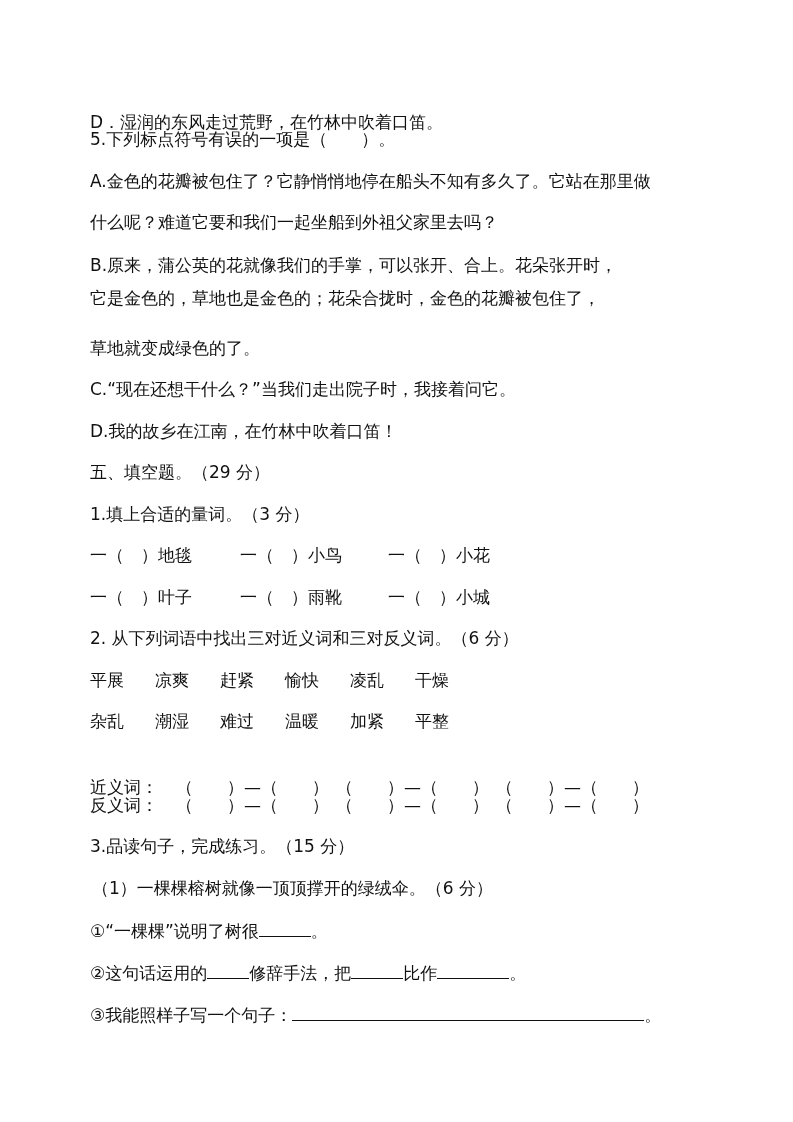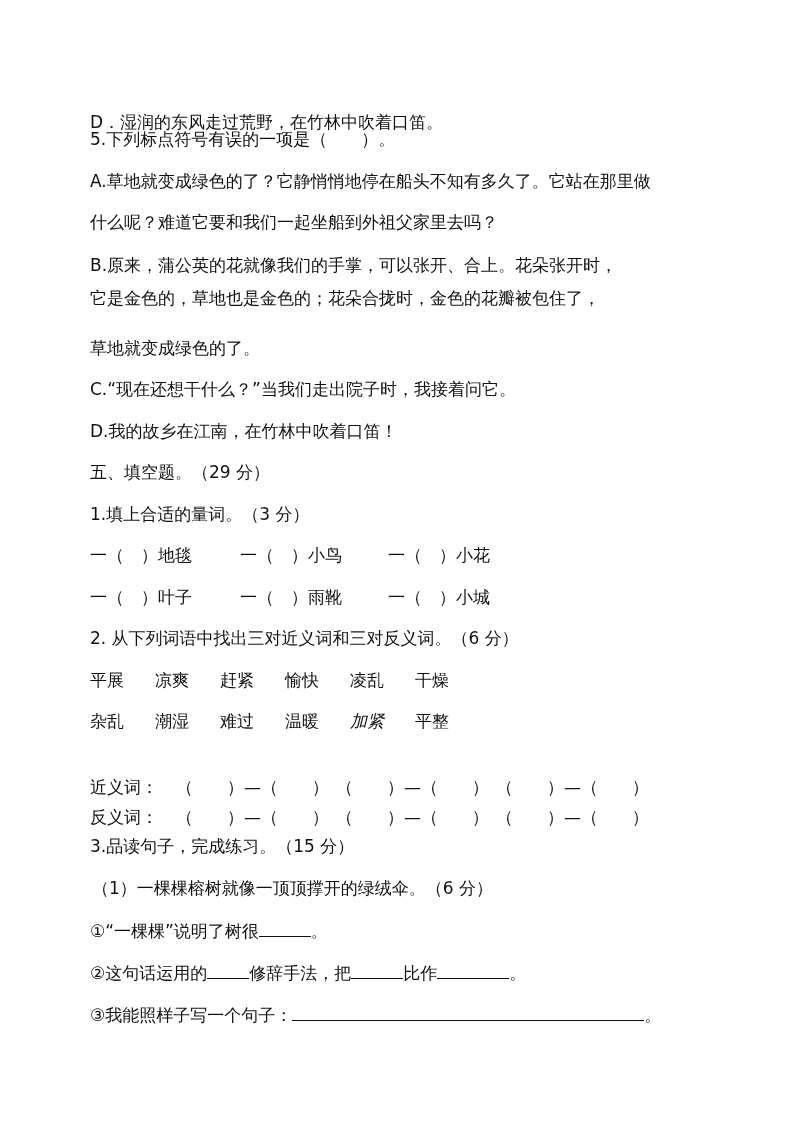--- a/index.html
+++ b/index.html
@@ -8,21 +8,21 @@
   .line { position:absolute; left:90px; font-size:17px; line-height:24px; white-space:nowrap; }
   .blank { display:inline-block; border-bottom:1px solid #111; height:18px; vertical-align:baseline; }
   .cell { display:inline-block; }
 </style>
 </head>
 <body>
 
 <div class="line" style="top:86px;margin-top:24px;">D．湿润的东风走过荒野，在竹林中吹着口笛。</div>
 
 <div class="line" style="top:127px;">5.下列标点符号有误的一项是（　　）。</div>
-<div class="line" style="top:169px;">A.草地就变成绿色的了？它静悄悄地停在船头不知有多久了。它站在那里做</div>
+<div class="line" style="top:169px;">A.金色的花瓣被包住了？它静悄悄地停在船头不知有多久了。它站在那里做</div>
 <div class="line" style="top:210px;">什么呢？难道它要和我们一起坐船到外祖父家里去吗？</div>
 <div class="line" style="top:253px;">B.原来，蒲公英的花就像我们的手掌，可以张开、合上。花朵张开时，</div>
 <div class="line" style="top:286px;">它是金色的，草地也是金色的；花朵合拢时，金色的花瓣被包住了，</div>
 <div class="line" style="top:336px;">草地就变成绿色的了。</div>
 <div class="line" style="top:377px;">C.“现在还想干什么？”当我们走出院子时，我接着问它。</div>
 <div class="line" style="top:419px;">D.我的故乡在江南，在竹林中吹着口笛！</div>
 
 <div class="line" style="top:460px;">五、填空题。（29 分）</div>
 <div class="line" style="top:502px;">1.填上合适的量词。（3 分）</div>
 
@@ -32,27 +32,27 @@
 <div class="line" style="top:585px;">
   <span class="cell" style="width:150px;">一（　）叶子</span><span class="cell" style="width:148px;">一（　）雨靴</span><span class="cell">一（　）小城</span>
 </div>
 
 <div class="line" style="top:626px;">2.  从下列词语中找出三对近义词和三对反义词。（6 分）</div>
 
 <div class="line" style="top:668px;">
   <span class="cell" style="width:65px;">平展</span><span class="cell" style="width:65px;">凉爽</span><span class="cell" style="width:65px;">赶紧</span><span class="cell" style="width:65px;">愉快</span><span class="cell" style="width:65px;">凌乱</span><span class="cell">干燥</span>
 </div>
 <div class="line" style="top:709px;">
-  <span class="cell" style="width:65px;">杂乱</span><span class="cell" style="width:65px;">潮湿</span><span class="cell" style="width:65px;">难过</span><span class="cell" style="width:65px;">温暖</span><span class="cell" style="width:65px;font-style:italic;">加紧</span><span class="cell">平整</span>
+  <span class="cell" style="width:65px;">杂乱</span><span class="cell" style="width:65px;">潮湿</span><span class="cell" style="width:65px;">难过</span><span class="cell" style="width:65px;">温暖</span><span class="cell" style="width:65px;">加紧</span><span class="cell">平整</span>
 </div>
 
 <div class="line" style="top:751px;">
   <span class="cell" style="width:86px;margin-top:24px;">近义词：</span><span class="cell" style="width:160px;">（　　）—（　　）</span><span class="cell" style="width:160px;">（　　）—（　　）</span><span class="cell">（　　）—（　　）</span>
 </div>
-<div class="line" style="top:793px;margin-top:12px;">
+<div class="line" style="top:793px;">
   <span class="cell" style="width:86px;">反义词：</span><span class="cell" style="width:160px;">（　　）—（　　）</span><span class="cell" style="width:160px;">（　　）—（　　）</span><span class="cell">（　　）—（　　）</span>
 </div>
 
 <div class="line" style="top:834px;">3.品读句子，完成练习。（15 分）</div>
 <div class="line" style="top:876px; left:92px;">（1）一棵棵榕树就像一顶顶撑开的绿绒伞。（6 分）</div>
 
 <div class="line" style="top:918px;">
   <span>①“一棵棵”说明了树很</span><span class="blank" style="width:52px;"></span><span>。</span>
 </div>
 

